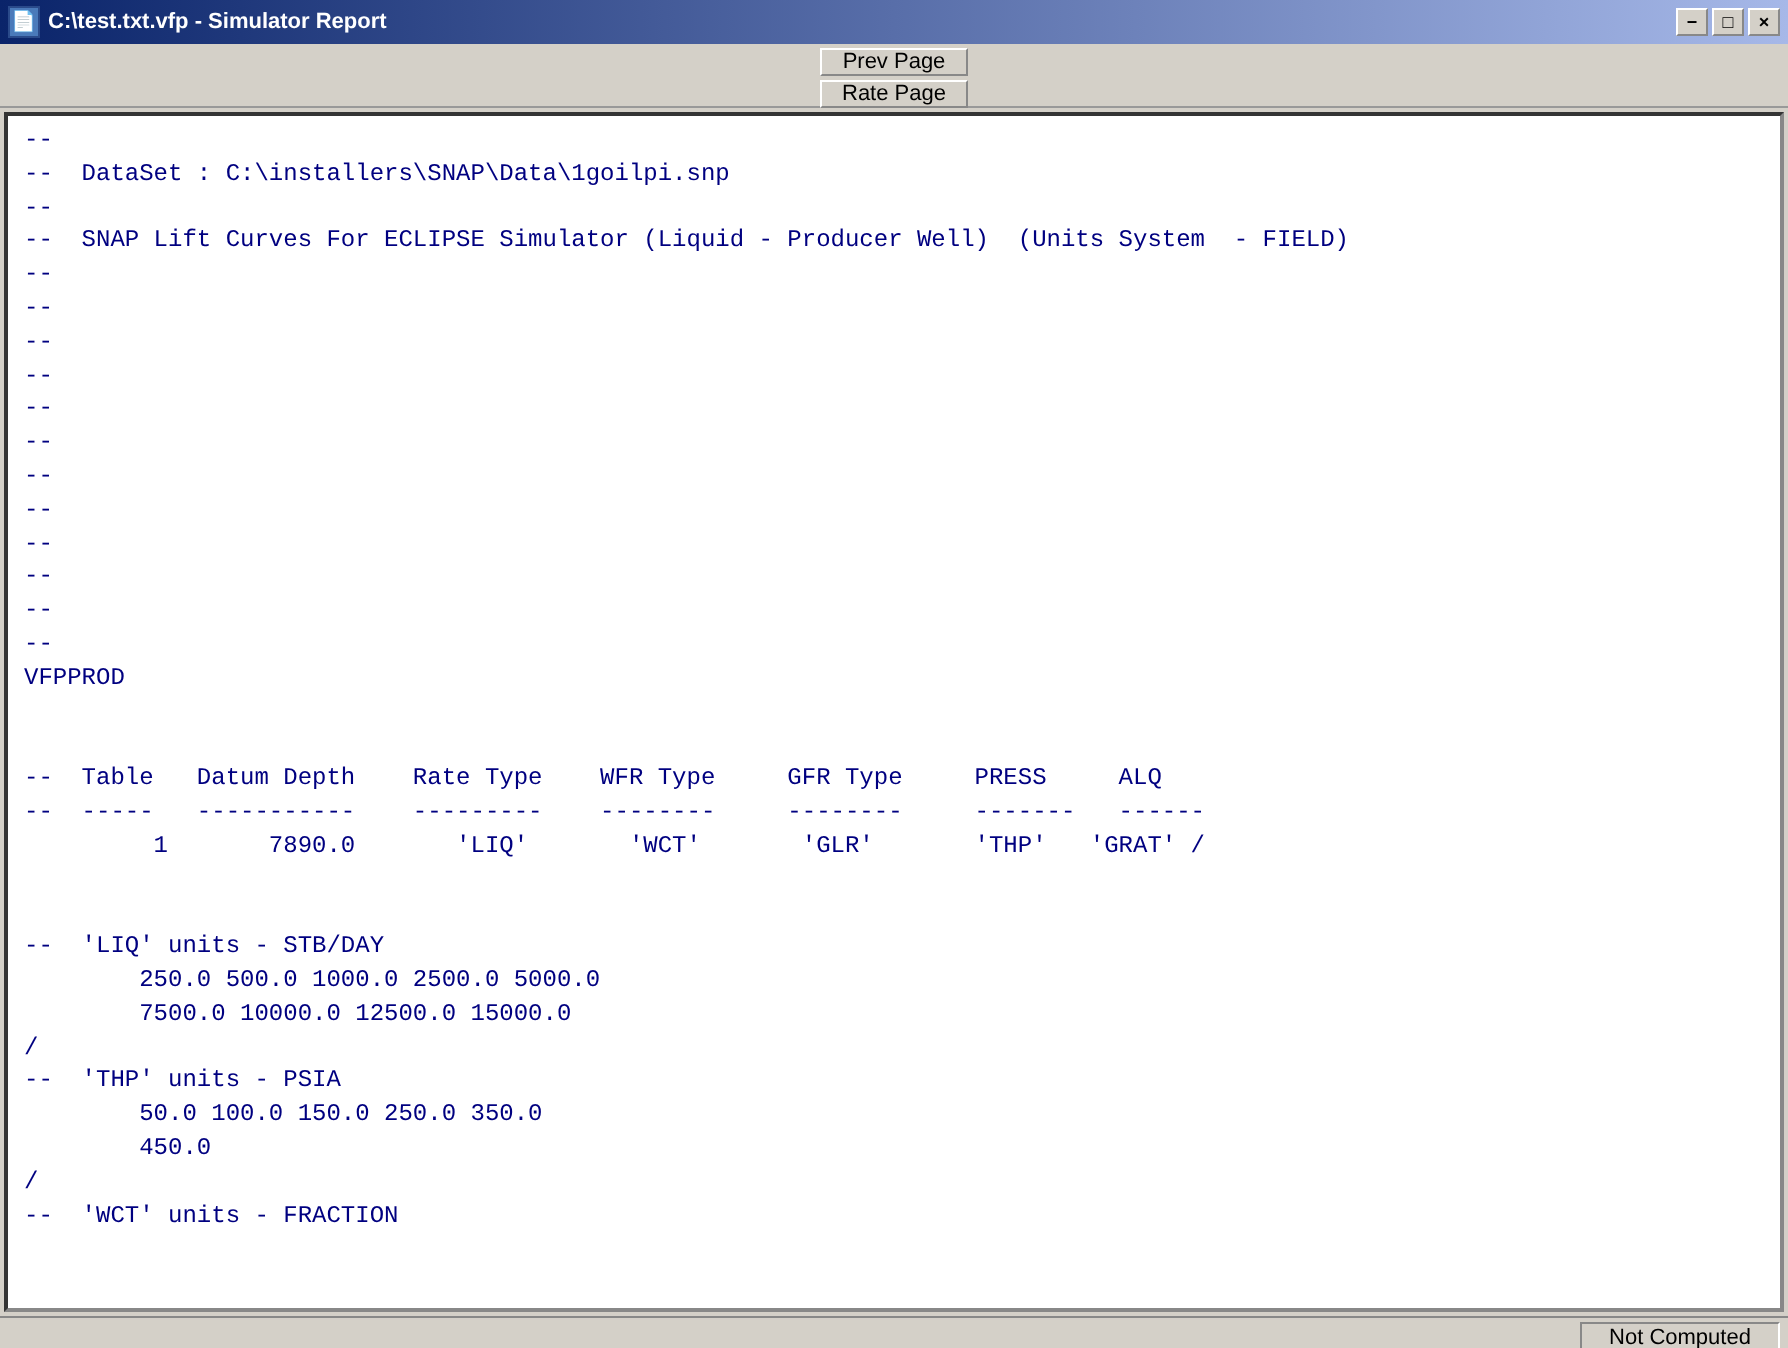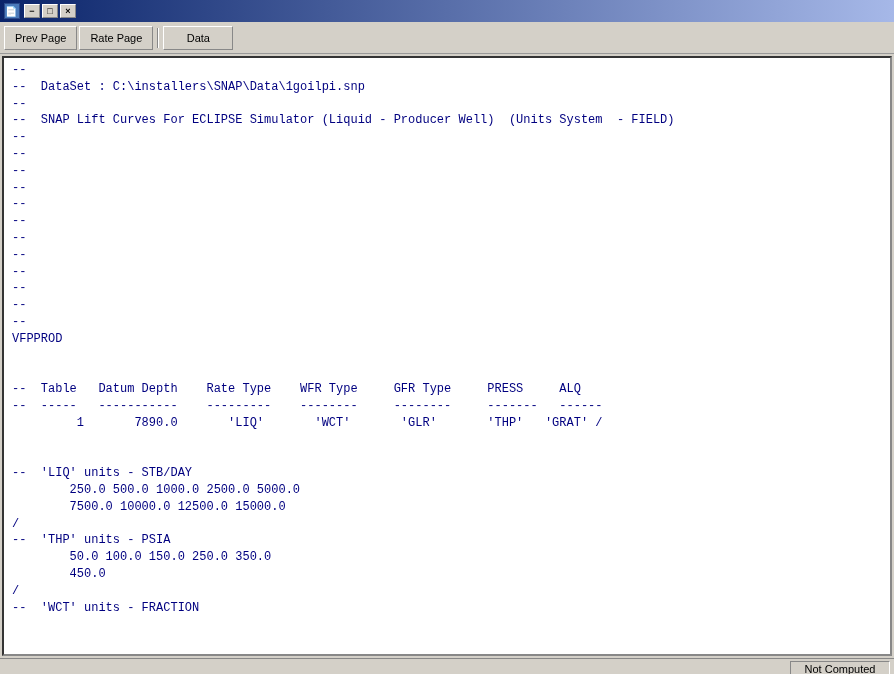--- a/index.html
+++ b/index.html
@@ -62,20 +62,21 @@
 
     
     .toolbar {
       background: #d4d0c8;
       border-bottom: 1px solid #999;
       height: 32px;
       display: flex;
       align-items: center;
       padding: 2px 4px;
       gap: 2px;
+      flex-direction: column;
     }
     .toolbar-btn {
       background: #d4d0c8;
       border: 1px solid #888;
       border-top-color: #fff;
       border-left-color: #fff;
       height: 24px;
       padding: 0 10px;
       font-family: 'Tahoma', sans-serif;
       font-size: 11px;
@@ -163,20 +164,21 @@
       text-align: center;
     }
   </style>
 </head>
 <body>
 
 <div class="title-bar">
   <div class="title-bar-icon">
     <span style="font-size:10px;">📄</span>
   </div>
+  <span class="title-bar-text">C:\test.txt.vfp - Simulator Report</span>
   <div class="title-bar-buttons">
     <div class="title-btn">−</div>
     <div class="title-btn">□</div>
     <div class="title-btn">×</div>
   </div>
 </div>
 
 <div class="toolbar">
   <button class="toolbar-btn">Prev Page</button>
   <button class="toolbar-btn">Rate Page</button>

